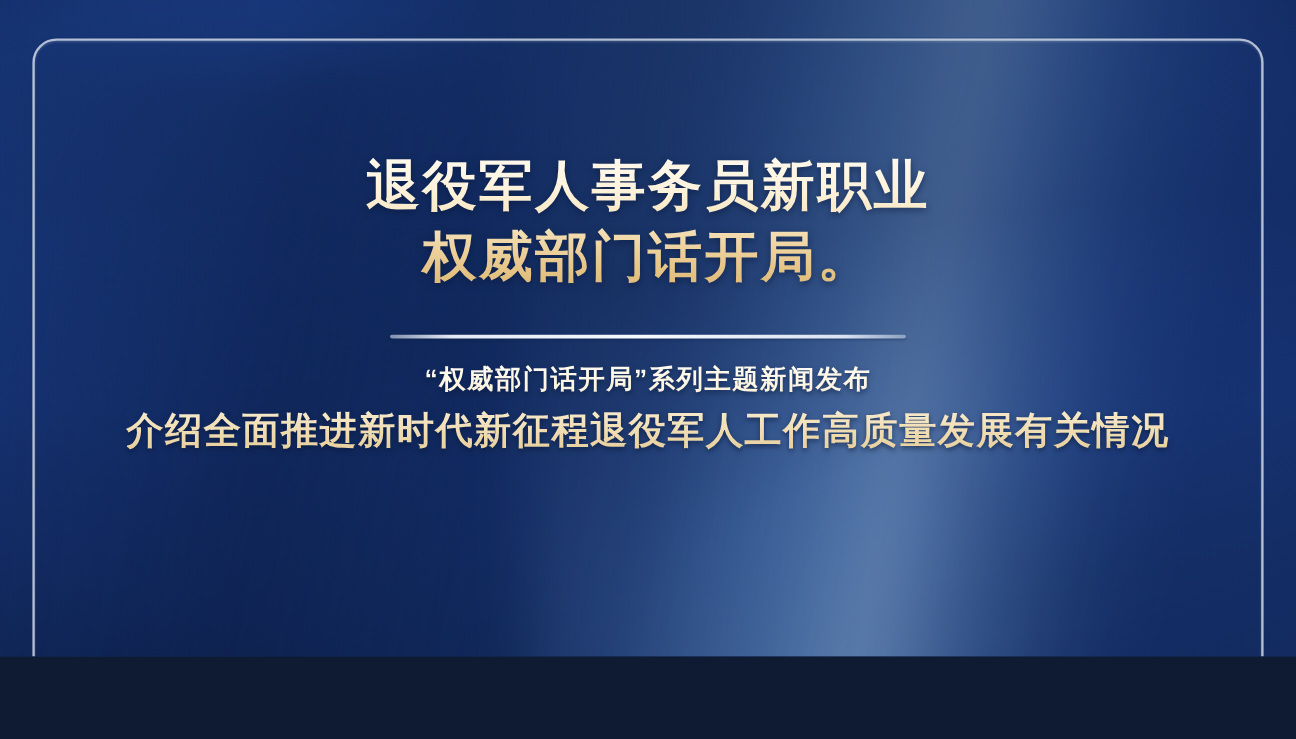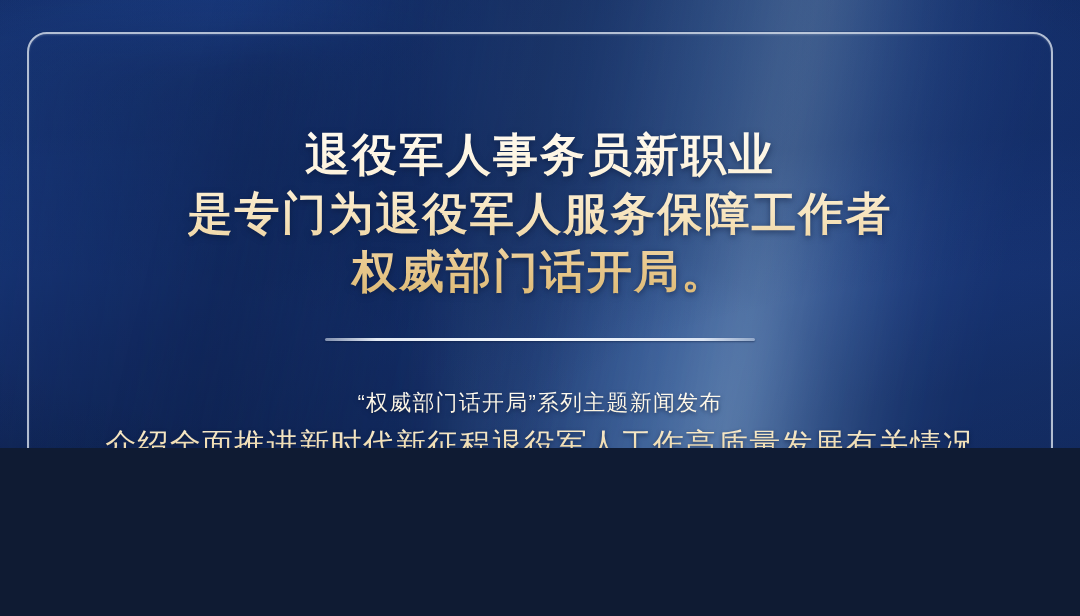--- a/index.html
+++ b/index.html
@@ -3,21 +3,21 @@
 <meta charset="utf-8">
 <style>
   html, body {
     margin: 0;
     padding: 0;
     background: #0f1b33;
   }
   #stage {
     position: relative;
     width: 1080px;
-    height: 448px;
+    height: 547px;
     overflow: hidden;
     font-family: "Liberation Sans", "DejaVu Sans", sans-serif;
     background: #1d47a0;
   }
 
   
   .bg-base {
     position: absolute;
     inset: 0;
     background:
@@ -155,25 +155,25 @@
     background: linear-gradient(90deg,
         rgba(222,230,242,0.55) 0%,
         rgba(238,244,252,0.95) 12%,
         rgba(246,250,255,1) 50%,
         rgba(232,239,250,0.92) 88%,
         rgba(210,220,236,0.50) 100%);
     box-shadow: 0 1px 2px rgba(8,22,56,0.45);
   }
 
   .subtitle {
-    margin-top: 44px;
+    margin-top: 16px;
     text-align: center;
     line-height: 1.62;
     font-size: 22px;
-    font-weight: 400;
+    font-weight: 700;
     letter-spacing: 1.2px;
     background: linear-gradient(180deg,
         #fffdf6 0%,
         #fbf1d9 40%,
         #efdcb1 72%,
         #e3c892 100%);
     -webkit-background-clip: text;
     background-clip: text;
     color: transparent;
     -webkit-text-fill-color: transparent;
@@ -195,21 +195,20 @@
   <div class="bg-sheen-c"></div>
   <div class="bg-corner-dark"></div>
   <div class="bg-vignette"></div>
 
   <div class="frame"></div>
 
   <div class="content">
 
     <div class="headline">
       <span class="line">退役军人事务员新职业</span>
-      <span class="line">是专门为退役军人服务保障工作者</span>
       <span class="line">权威部门话开局。</span>
     </div>
 
     <div class="divider-wrap">
       <div class="divider"></div>
     </div>
 
     <div class="subtitle">
       <span class="sline first">“权威部门话开局”系列主题新闻发布</span>
       <span class="sline second">介绍全面推进新时代新征程退役军人工作高质量发展有关情况</span>

